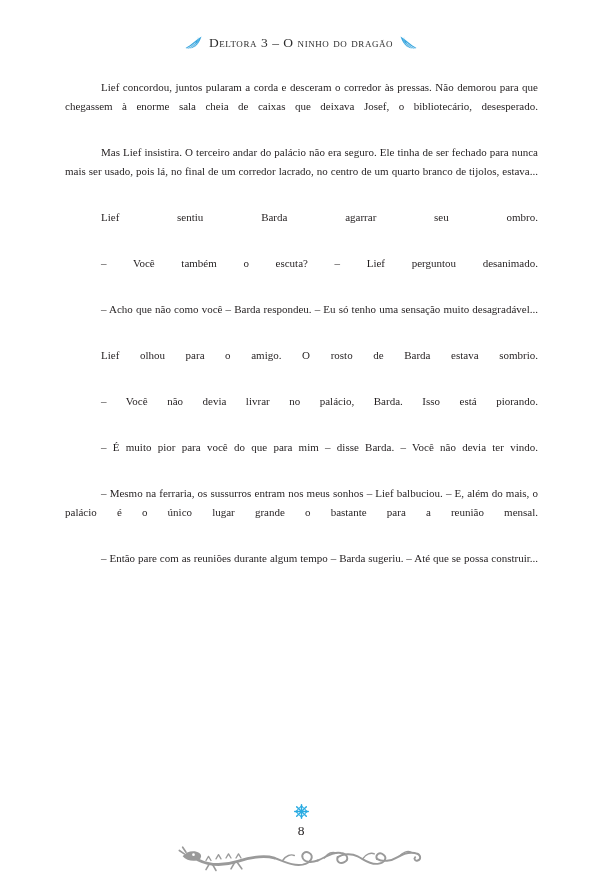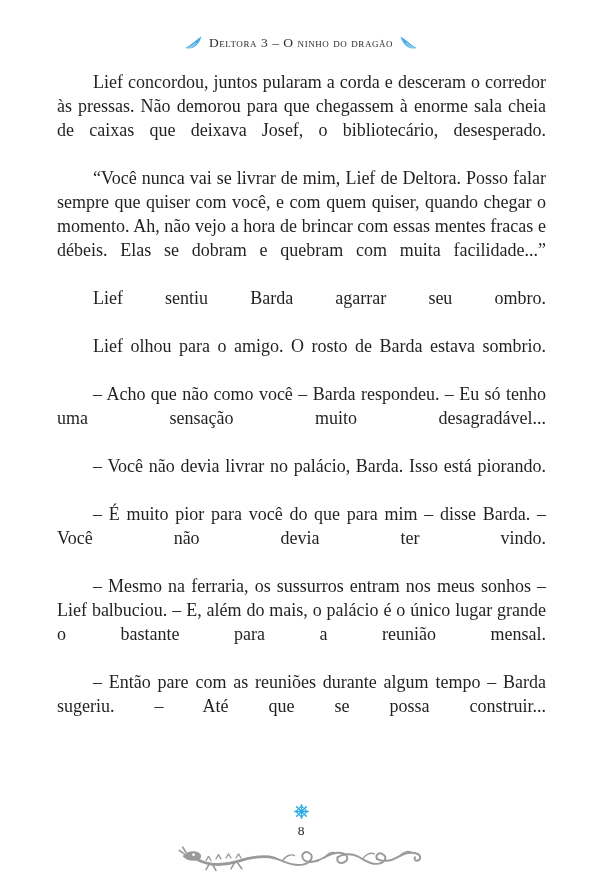--- a/index.html
+++ b/index.html
@@ -49,25 +49,25 @@
   .wing.right { transform: scaleX(-1); }
 
   
   .body-col {
     position: absolute;
     top: 70px;
     left: 57px;
     width: 489px;
   }
   p.para {
-    margin: 0;
+    margin: 8px;
     text-align: justify;
     text-justify: inter-word;
-    font-size: 18px;
-    line-height: 24px;
+    font-size: 11px;
+    line-height: 19px;
     text-indent: 36px;
     hyphens: none;
     -webkit-hyphens: none;
   }
   
   p.para:after {
     content: "";
     display: inline-block;
     width: 100%;
   }
@@ -129,24 +129,25 @@
         <path d="M4 25 C10 22 16 18 21 13" stroke="#ffffff" stroke-width="1.2" fill="none"></path>
         <path d="M8 26 C13 23 18 19 23 15" stroke="#ffffff" stroke-width="1.2" fill="none"></path>
         <path d="M12 27 C16 24 21 21 25 17" stroke="#ffffff" stroke-width="1.1" fill="none"></path>
         <path d="M26 3 C27 7 26 12 24 16" stroke="#8fd3f2" stroke-width="1" fill="none"></path>
       </svg>
     </span>
   </div>
 
   <div class="body-col">
     <p class="para">Lief concordou, juntos pularam a corda e desceram o corredor às pressas. Não demorou para que chegassem à enorme sala cheia de caixas que deixava Josef, o bibliotecário, desesperado.</p>
-    <p class="para">“Você nunca vai se livrar de mim, Lief de Deltora. Posso falar sempre que quiser com você, e com quem quiser, quando chegar o momento. Ah, não vejo a hora de brincar com essas mentes fracas e débeis. Elas se dobram e quebram com muita facilidade...”</p>
+    <p class="para">Mas Lief insistira. O terceiro andar do palácio não era seguro. Ele tinha de ser fechado para nunca mais ser usado, pois lá, no final de um corredor lacrado, no centro de um quarto branco de tijolos, estava...</p>
     <p class="para">Lief sentiu Barda agarrar seu ombro.</p>
+    <p class="para">– Você também o escuta? – Lief perguntou desanimado.</p>
+    <p class="para">– Acho que não como você – Barda respondeu. – Eu só tenho uma sensação muito desagradável...</p>
     <p class="para">Lief olhou para o amigo. O rosto de Barda estava sombrio.</p>
-    <p class="para">– Acho que não como você – Barda respondeu. – Eu só tenho uma sensação muito desagradável...</p>
     <p class="para">– Você não devia livrar no palácio, Barda. Isso está piorando.</p>
     <p class="para">– É muito pior para você do que para mim – disse Barda. – Você não devia ter vindo.</p>
     <p class="para">– Mesmo na ferraria, os sussurros entram nos meus sonhos – Lief balbuciou. – E, além do mais, o palácio é o único lugar grande o bastante para a reunião mensal.</p>
     <p class="para">– Então pare com as reuniões durante algum tempo – Barda sugeriu. – Até que se possa construir...</p>
 
   </div>
 
   <div class="snowflake-wrap">
     <svg class="snowflake" viewBox="0 0 40 40" xmlns="http://www.w3.org/2000/svg" aria-hidden="true">
       <g stroke="#29abe2" stroke-width="3.4" stroke-linecap="round">

